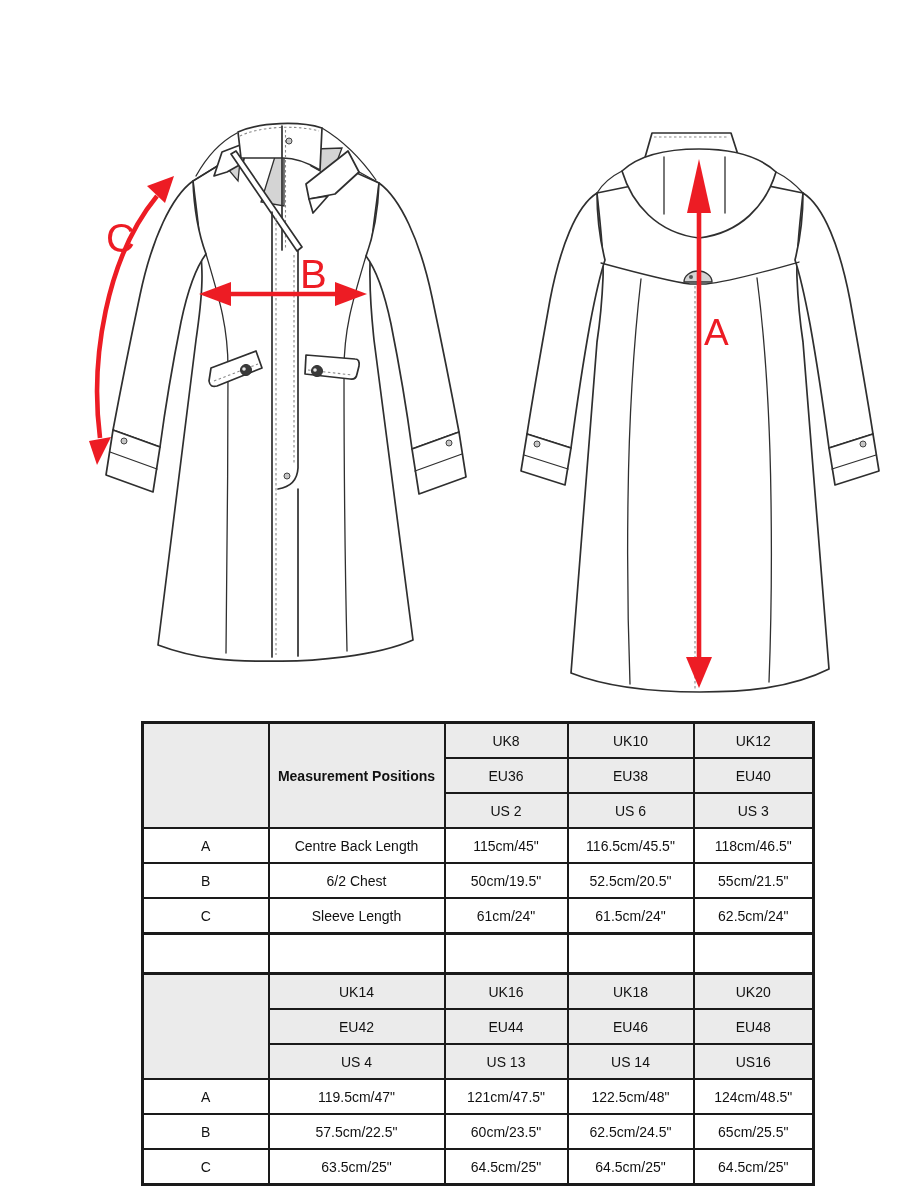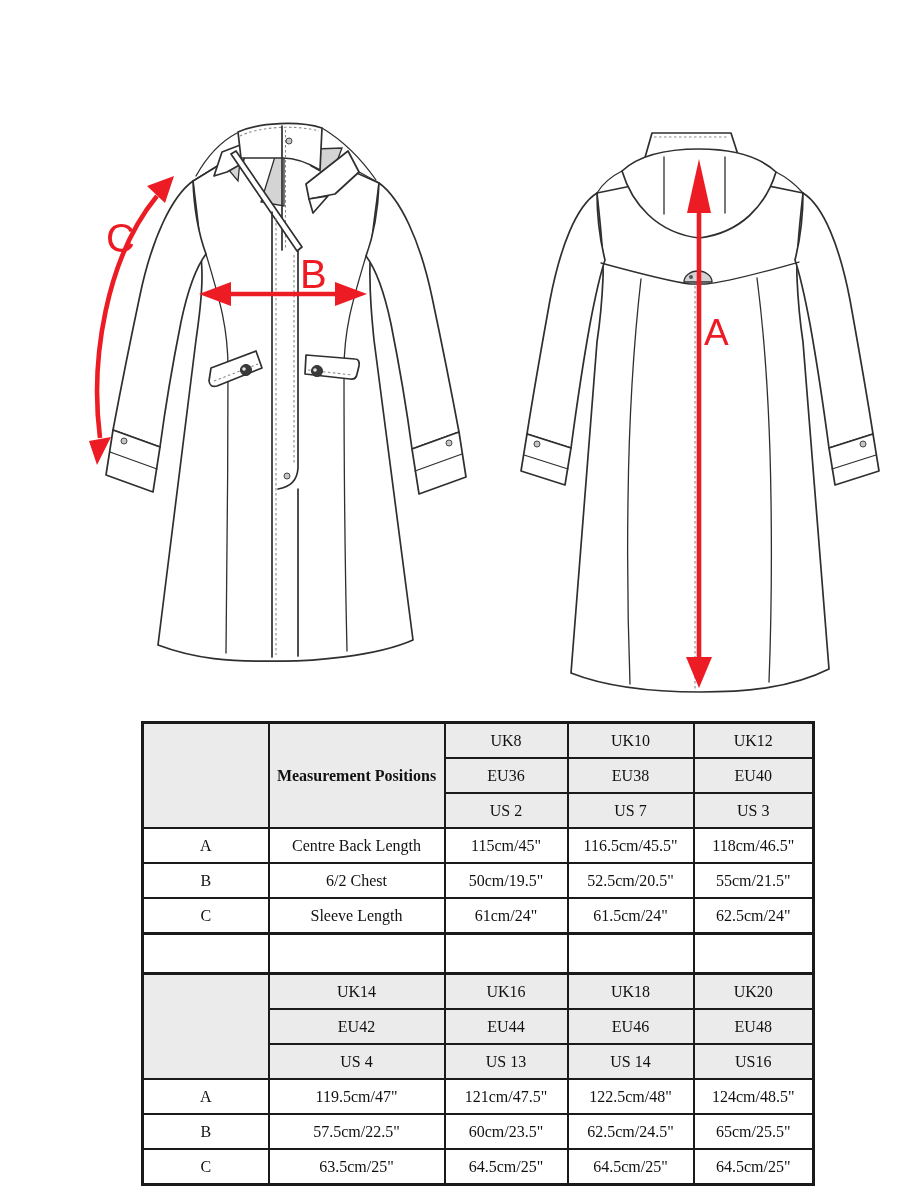--- a/index.html
+++ b/index.html
@@ -14,22 +14,22 @@
   .btn{fill:#c6c6c6;stroke:#444;stroke-width:1;}
   .darkbtn{fill:#3a3a3a;stroke:#2f2f2f;stroke-width:1;}
   .redstroke{stroke:var(--accent,#ED1C24);stroke-width:4.6;fill:none;stroke-linecap:butt;}
   .redfill{fill:var(--accent,#ED1C24);stroke:none;}
   .redlabel{fill:var(--accent,#ED1C24);font-family:"Liberation Sans",sans-serif;font-weight:400;}
 
   #size-chart{position:absolute;left:141px;top:721px;}
   table{border-collapse:collapse;table-layout:fixed;width:671px;
         border:3px solid var(--tborder,#1a1a1a);}
   td{border:2px solid var(--tborder,#1a1a1a);height:33px;padding:0 2px;
-     text-align:center;vertical-align:middle;font-size:16px;color:#111;
-     font-family:Liberation Serif, serif;white-space:nowrap;overflow:hidden;margin-top:16px;}
+     text-align:center;vertical-align:middle;font-size:14px;color:#111;
+     font-family:Liberation Sans, sans-serif;white-space:nowrap;overflow:hidden;margin-top:16px;}
   td.hdr{background:var(--hdrbg,#ebebeb);}
   td.mp{font-weight:bold;text-align:center;}
   tr.spacer td{border-top:3px solid var(--tborder,#1a1a1a);
                border-bottom:3px solid var(--tborder,#1a1a1a);height:37px;background:#fff;}
 </style>
 </head>
 <body>
 
 <div id="page">
 
@@ -178,21 +178,21 @@
             <td class="hdr">UK10</td>
             <td class="hdr">UK12</td>
           </tr>
           <tr>
             <td class="hdr">EU36</td>
             <td class="hdr">EU38</td>
             <td class="hdr">EU40</td>
           </tr>
           <tr>
             <td class="hdr">US 2</td>
-            <td class="hdr">US 7</td>
+            <td class="hdr">US 6</td>
             <td class="hdr">US 3</td>
           </tr>
           <tr>
             <td>A</td>
             <td>Centre Back Length</td>
             <td>115cm/45"</td>
             <td>116.5cm/45.5"</td>
             <td>118cm/46.5"</td>
           </tr>
           <tr>

